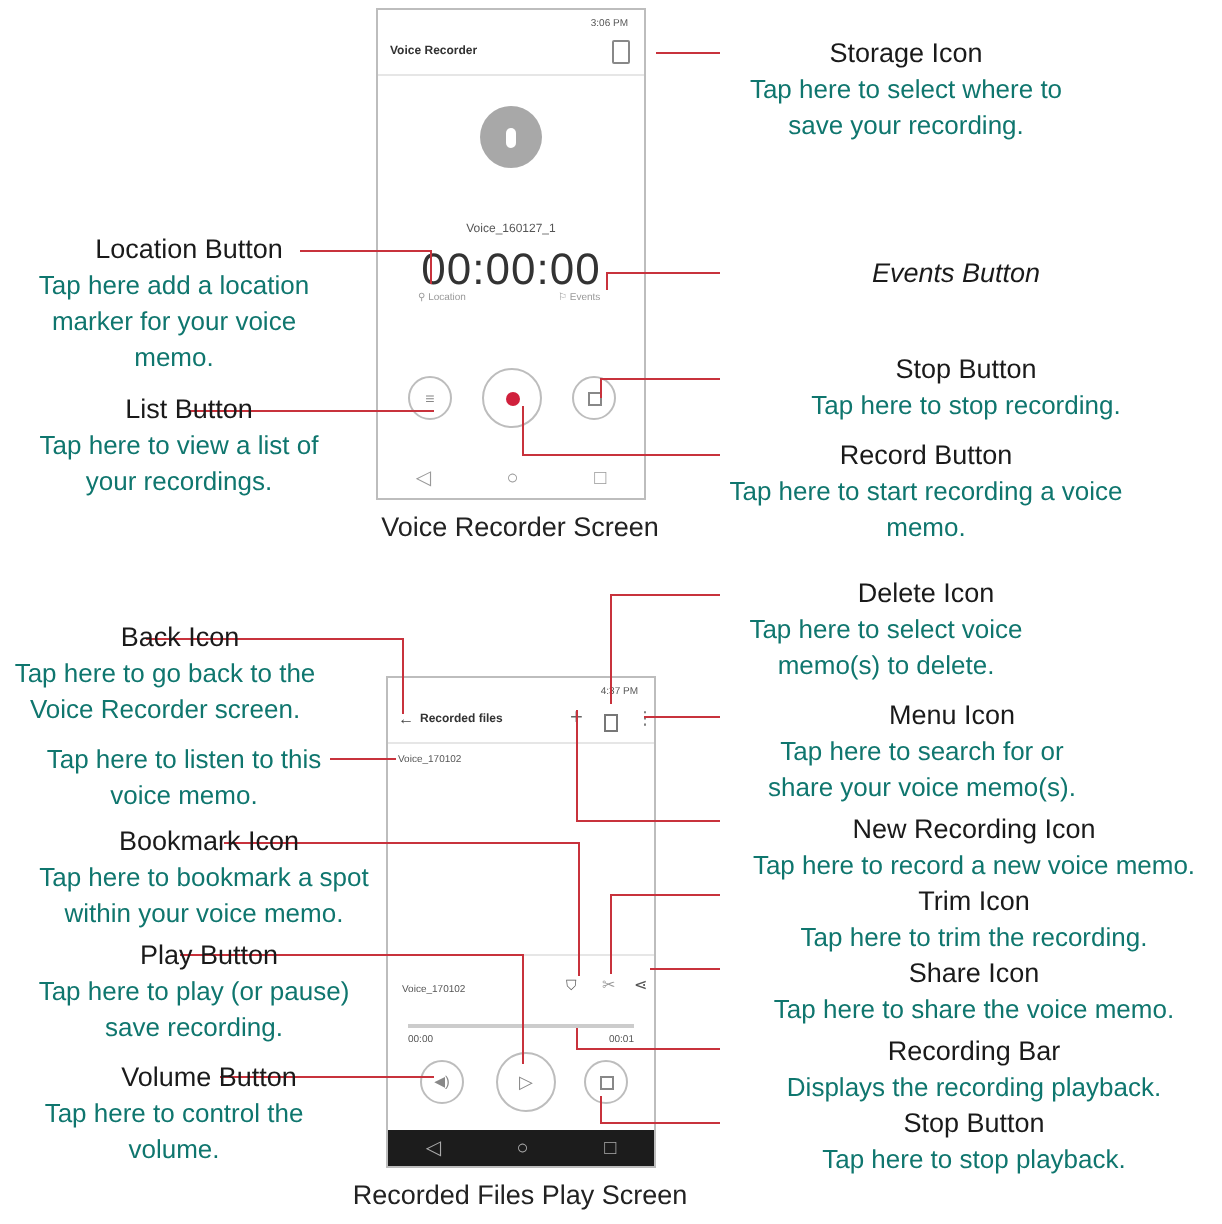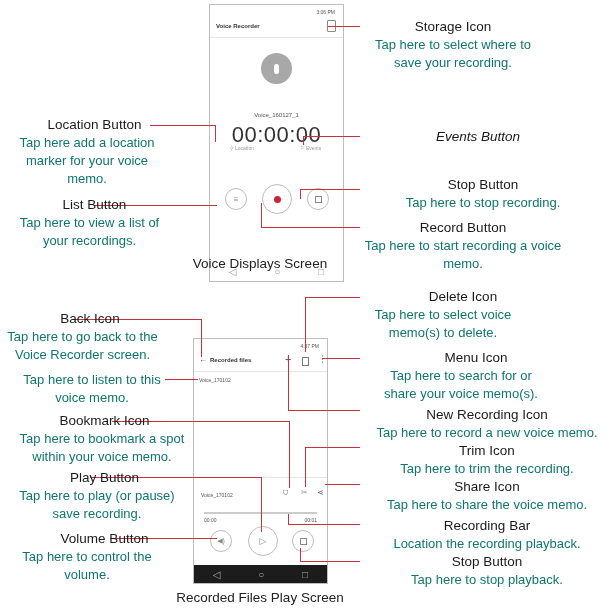--- a/index.html
+++ b/index.html
@@ -14,21 +14,21 @@
   .apptitle{position:absolute;font-size:6px;font-weight:bold;color:#333;}
   .circle-btn{position:absolute;border:1.5px solid #bdbdbd;border-radius:50%;box-sizing:border-box;background:#fff;display:flex;align-items:center;justify-content:center;}
   .navbar{position:absolute;left:0;right:0;bottom:0;display:flex;justify-content:space-around;align-items:center;}
   .navicon{color:#999;font-size:10px;}
   .caption{position:absolute;font-size:13.5px;color:#222;text-align:center;}
   .smalltext{position:absolute;font-size:5px;color:#555;}
 </style>
 </head>
 <body>
 
-<div class="phone" style="left:209px;top:4px;width:135px;height:278px;">
+<div class="phone" style="left:188px;top:4px;width:135px;height:246px;">
   <div class="statusbar">3:06 PM</div>
   <div class="appbar" style="top:12px;height:20px;">
     <div class="apptitle" style="left:6px;top:6px;">Voice Recorder</div>
     <div style="position:absolute;right:7px;top:3px;width:7px;height:10px;border:1px solid #888;border-radius:1px;"></div>
   </div>
   <div style="position:absolute;left:51px;top:48px;width:31px;height:31px;border-radius:50%;background:#a8a8a8;display:flex;align-items:center;justify-content:center;">
     <div style="width:5px;height:10px;background:#fff;border-radius:3px;"></div>
   </div>
   <div class="smalltext" style="left:0;right:0;top:107px;text-align:center;font-size:6px;">Voice_160127_1</div>
   <div style="position:absolute;left:0;right:0;top:117px;text-align:center;font-size:22px;color:#333;letter-spacing:0.5px;">00:00:00</div>
@@ -46,21 +46,21 @@
   </div>
   <div class="circle-btn" style="left:97px;top:183px;width:22px;height:22px;">
     <span style="width:5px;height:5px;border:1px solid #888;display:block;"></span>
   </div>
   <div class="navbar" style="height:20px;">
     <span class="navicon">◁</span>
     <span class="navicon">○</span>
     <span class="navicon">□</span>
   </div>
 </div>
-<div class="caption" style="left:170px;top:256px;width:180px;">Voice Displays Screen</div>
+<div class="caption" style="left:170px;top:256px;width:180px;">Voice Recorder Screen</div>
 
 <div class="phone" style="left:193px;top:338px;width:135px;height:246px;">
   <div class="statusbar">4:37 PM</div>
   <div class="appbar" style="top:10px;height:22px;">
     <div style="position:absolute;left:5px;top:6px;font-size:8px;color:#444;">←</div>
     <div class="apptitle" style="left:16px;top:8px;">Recorded files</div>
     <div style="position:absolute;left:91px;top:4px;font-size:11px;color:#666;">+</div>
     <div style="position:absolute;left:108px;top:8px;width:5px;height:7px;border:1px solid #777;"></div>
     <div style="position:absolute;left:124px;top:5px;font-size:9px;color:#777;">⋮</div>
   </div>
@@ -152,21 +152,21 @@
 <div class="callout" style="left:363px;top:442px;width:248px;">
   <div class="title">Trim Icon</div>
   <div class="desc">Tap here to trim the recording.</div>
 </div>
 <div class="callout" style="left:363px;top:478px;width:248px;">
   <div class="title">Share Icon</div>
   <div class="desc">Tap here to share the voice memo.</div>
 </div>
 <div class="callout" style="left:363px;top:517px;width:248px;">
   <div class="title">Recording Bar</div>
-  <div class="desc">Location the recording playback.</div>
+  <div class="desc">Displays the recording playback.</div>
 </div>
 <div class="callout" style="left:363px;top:553px;width:248px;">
   <div class="title">Stop Button</div>
   <div class="desc">Tap here to stop playback.</div>
 </div>
 
 <div class="callout" style="left:12px;top:116px;width:165px;">
   <div class="title">Location Button</div>
   <div class="desc" style="width:150px;">Tap here add a location marker for your voice memo.</div>
 </div>

